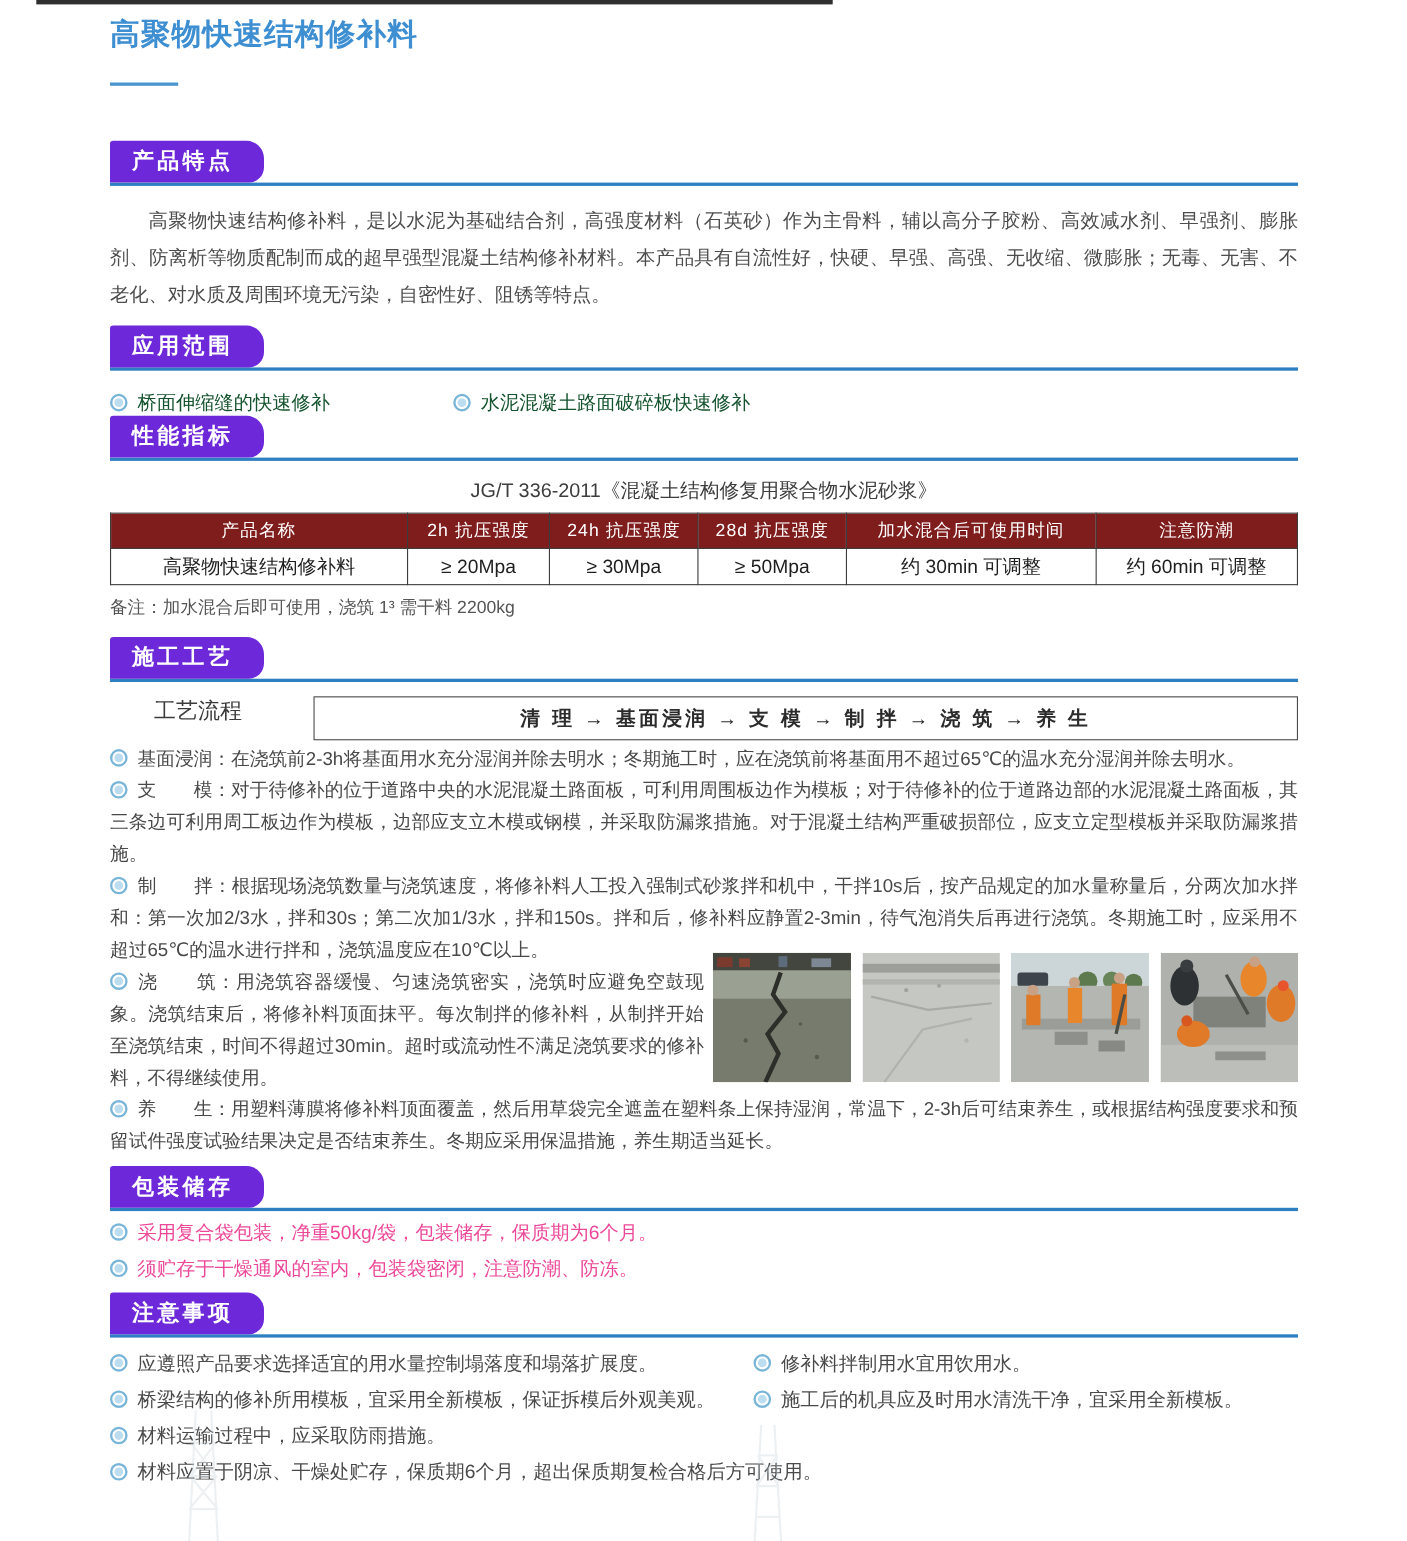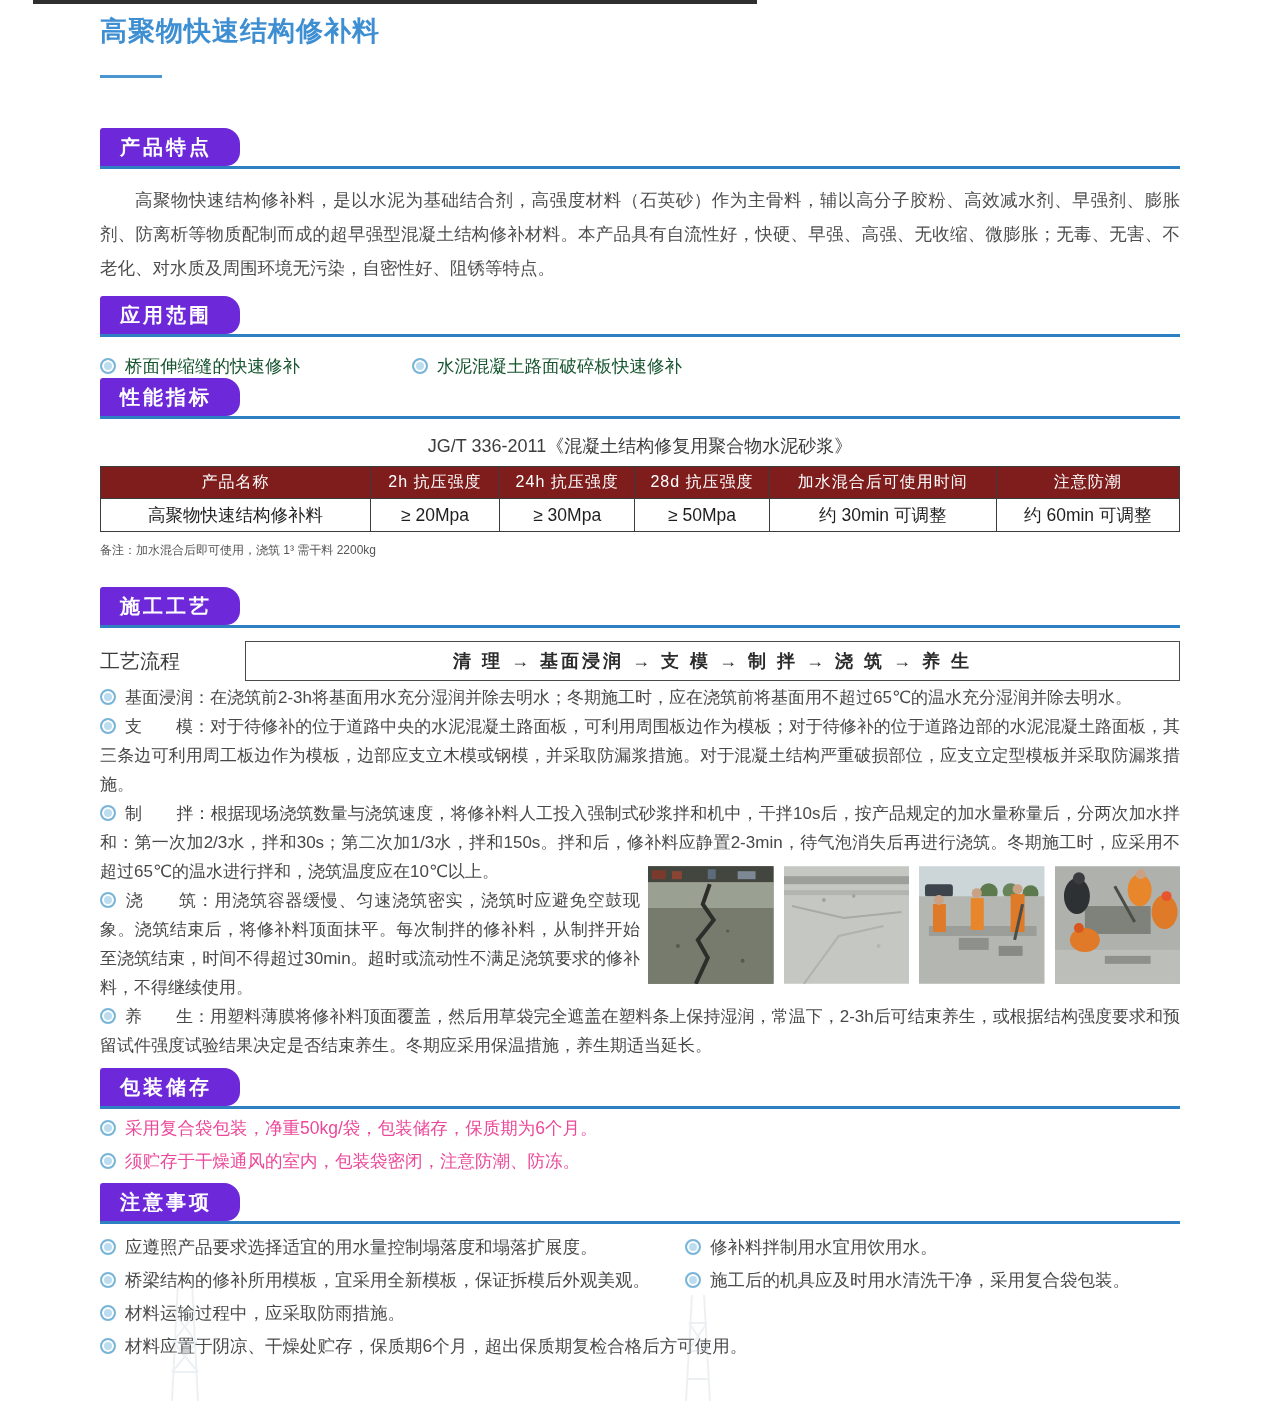--- a/index.html
+++ b/index.html
@@ -9,21 +9,21 @@
   }
   .top-strip{position:absolute;left:33px;top:0;width:724px;height:4px;background:#2f2f2f;}
   .content{position:relative;margin:0 99px 0 100px;width:1080px;}
   h1.page-title{margin:0;padding-top:16px;font-size:27px;line-height:31px;color:#3e8ed2;font-weight:700;letter-spacing:1px;}
   .title-underline{width:62px;height:3px;background:#4b95d0;margin-top:28px;}
 
   .section-bar{border-bottom:3px solid #2f80c3;font-size:0;}
   .bar-features{margin-top:50px;}
   .bar-apps{margin-top:11px;}
   .bar-perf{}
-  .bar-constr{margin-top:28px;}
+  .bar-constr{margin-top:16px;}
   .bar-pack{margin-top:8px;}
   .bar-notes{margin-top:8px;}
   .section-tab{
     display:inline-block;vertical-align:bottom;background:#6d28d9;color:#ffffff;
     font-size:20px;font-weight:700;letter-spacing:3px;line-height:20px;
     padding:9px 28px 9px 20px;border-radius:3px 16px 14px 0;
   }
 
   .features-body{margin:14px 0 0;font-size:17.5px;line-height:34px;text-align:justify;text-indent:2em;color:#4d4d4d;}
 
@@ -34,23 +34,23 @@
   }
   .app-row{display:flex;margin-top:17px;font-size:17.5px;color:#14532d;}
   .app-item{white-space:nowrap;}
   .app-item:first-child{width:312px;}
 
   .standard-line{margin:15px 0 0;text-align:center;font-size:18px;color:#3d3d3d;}
   table.perf-table{width:100%;border-collapse:collapse;table-layout:fixed;margin-top:8px;}
   .perf-table th{background:#7f1d1d;color:#fff;font-size:16px;font-weight:500;padding:5px 2px;border:1px solid #3c3c3c;letter-spacing:1px;}
   .perf-table td{font-size:17.5px;color:#1e1e1e;font-weight:500;text-align:center;padding:4px 2px;border:1px solid #3c3c3c;}
   .c0{width:25%;} .c1{width:12%;} .c2{width:12.5%;} .c3{width:12.5%;} .c4{width:21%;} .c5{width:17%;}
-  .table-note{margin:10px 0 0;font-size:12px;color:#555;}
-
-  .flow-row{display:flex;align-items:center;margin-top:13px;}
+  .table-note{margin:10px 0 0;font-size:16px;color:#555;}
+
+  .flow-row{display:flex;align-items:flex-start;margin-top:13px;margin-left:40px;}
   .flow-label{font-size:20px;color:#3c3c3c;width:145px;flex:none;}
   .flow-box{flex:1;border:1px solid #4a4a4a;text-align:center;font-size:18px;font-weight:700;color:#2b2b2b;padding:7px 0;letter-spacing:3px;}
 
   .steps{margin-top:2px;}
   .step{font-size:17px;line-height:29px;text-align:justify;color:#484848;}
   .step-pour{width:540px;}
 
   .photos{position:absolute;left:548px;top:866px;width:532px;height:118px;display:flex;gap:10px;}
   .photo{flex:1;height:118px;overflow:hidden;}
   .photo svg{display:block;width:100%;height:100%;}
@@ -241,21 +241,21 @@
     <div class="bullet-line">
       <span class="bullet"></span><span>应遵照产品要求选择适宜的用水量控制塌落度和塌落扩展度。</span>
     </div>
     <div class="bullet-line">
       <span class="bullet"></span><span>修补料拌制用水宜用饮用水。</span>
     </div>
     <div class="bullet-line">
       <span class="bullet"></span><span>桥梁结构的修补所用模板，宜采用全新模板，保证拆模后外观美观。</span>
     </div>
     <div class="bullet-line">
-      <span class="bullet"></span><span>施工后的机具应及时用水清洗干净，采用复合袋包装。</span>
+      <span class="bullet"></span><span>施工后的机具应及时用水清洗干净，宜采用全新模板。</span>
     </div>
   </div>
   <div class="notes-full">
     <div class="bullet-line">
       <span class="bullet"></span><span>材料运输过程中，应采取防雨措施。</span>
     </div>
     <div class="bullet-line">
       <span class="bullet"></span><span>材料应置于阴凉、干燥处贮存，保质期6个月，超出保质期复检合格后方可使用。</span>
     </div>
 

